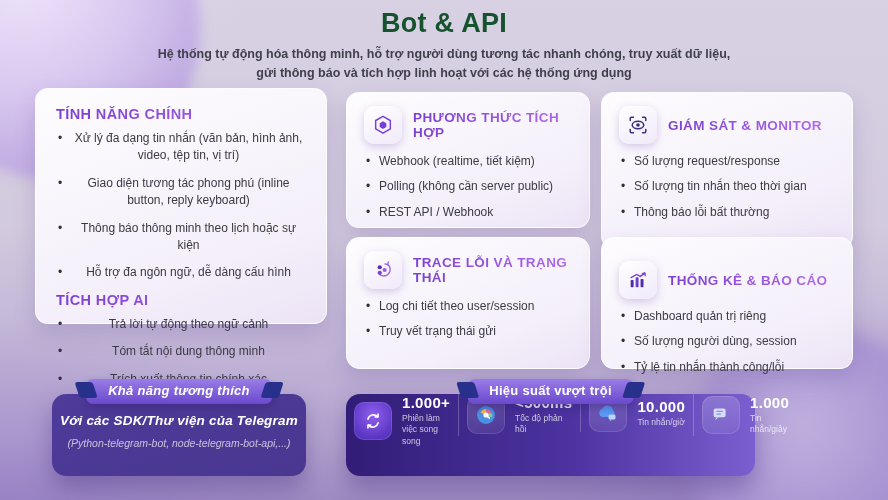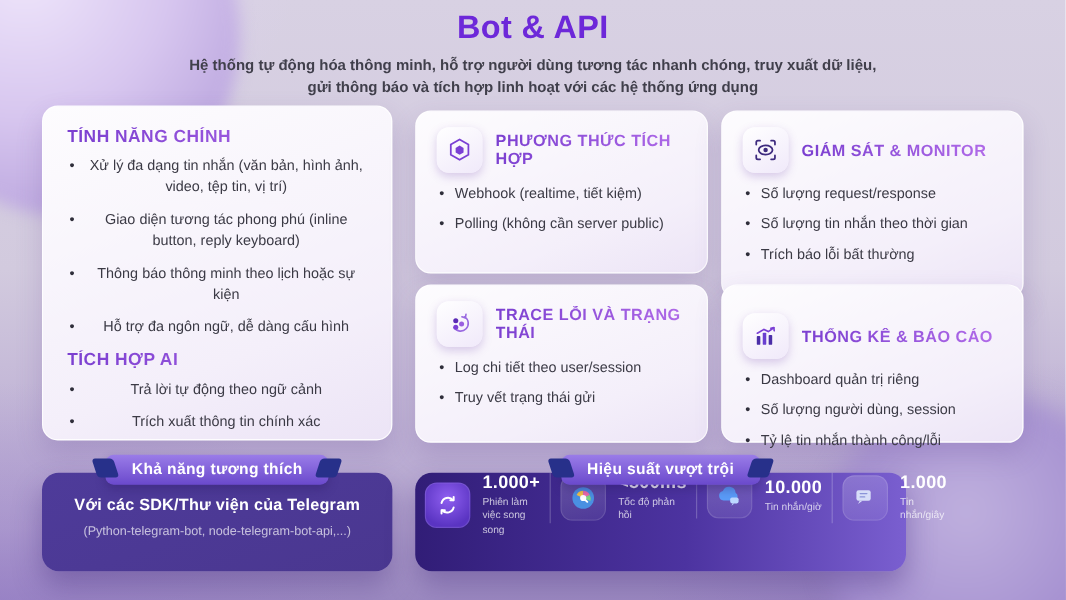--- a/index.html
+++ b/index.html
@@ -13,33 +13,33 @@
       radial-gradient(420px 260px at 0% 100%, rgba(148,122,200,.5), rgba(148,122,200,0) 70%),
       linear-gradient(180deg,#d8d1e3 0%, #d2cade 45%, #b4a4d0 88%, #9d8bc2 100%);
   }
   .blob { position:absolute; border-radius:50%; filter:blur(6px); pointer-events:none; }
   .blob.tl { left:-90px; top:-120px; width:290px; height:300px;
     background:radial-gradient(circle at 38% 32%, #efe6fb 0%, #d7c6ef 45%, #b9a4dd 80%, rgba(185,164,221,0) 100%); }
   .blob.br { right:-60px; bottom:-70px; width:260px; height:240px; filter:blur(10px);
     background:radial-gradient(circle at 45% 40%, #bfb0de 0%, #a48fd0 60%, rgba(164,143,208,0) 100%); }
 
   .header { position:absolute; left:0; top:8px; width:100%; text-align:center; }
-  .title { font-size:27px; font-weight:bold; color:#6d28d9; letter-spacing:.3px; }
+  .title { font-size:27px; font-weight:bold; color:#14532d; letter-spacing:.3px; }
   .subtitle { margin-top:6px; font-size:12.5px; line-height:1.55; color:#403f4b;font-weight:bold; }
 
   .card {
     position:absolute; border-radius:13px;
     background:linear-gradient(160deg,#fdfcfe 0%, #f4effa 70%, #ece4f6 100%);
     border:1px solid rgba(255,255,255,.85);
     box-shadow:0 10px 22px rgba(93,63,146,.20);
   }
-  #card-features { left:35px; top:88px; width:292px; height:279px; padding:17px 20px; }
+  #card-features { left:35px; top:88px; width:292px; height:236px; padding:17px 20px; }
   #card-integration { left:346px; top:92px; width:244px; height:136px; padding:13px 17px; }
   #card-monitor { left:601px; top:92px; width:252px; height:157px; padding:13px 17px; }
-  #card-trace { left:346px; top:237px; width:244px; height:132px; padding:13px 17px; }
+  #card-trace { left:346px; top:237px; width:244px; height:132px; padding:13px 17px;border-radius:14px; }
   #card-report { left:601px; top:237px; width:252px; height:132px; padding:23px 17px; }
 
   .sec-title {
     font-size:14.5px; font-weight:bold; letter-spacing:.4px; color:#8a46d6;
     background:linear-gradient(90deg,#7b3fd0,#b06ae8);
     -webkit-background-clip:text; background-clip:text; -webkit-text-fill-color:transparent;
   }
   .card-head { display:flex; align-items:center; gap:11px; margin-bottom:9px; }
   .card-head .sec-title { font-size:13.5px; }
   .icon-tile {
@@ -65,22 +65,22 @@
     color:#fff; font-size:13px; font-weight:bold; letter-spacing:.3px;
   }
   .ribbon::before, .ribbon::after {
     content:""; position:absolute; top:3px; width:18px; height:16px; z-index:-1;
     background:#27308a; border-radius:3px;
   }
   .ribbon::before { left:-9px; transform:skewX(18deg); }
   .ribbon::after { right:-9px; transform:skewX(-18deg); }
 
   .dark-card { position:absolute; border-radius:14px; box-shadow:0 12px 24px rgba(55,30,115,.35); }
-  #compat { left:35px; top:394px; width:292px; height:82px; text-align:center;
-    background:linear-gradient(160deg,#4e3b9a 0%, #4a3790 100%); }
+  #compat { left:52px; top:394px; width:254px; height:82px; text-align:center;
+    background:linear-gradient(160deg,#4e3b9a 0%, #4a3790 100%);font-style:italic; }
   #compat .c-title { margin-top:19px; font-size:13.5px; font-weight:bold; color:#ffffff; letter-spacing:.2px; }
   #compat .c-sub { margin-top:9px; font-size:10.5px; color:rgba(255,255,255,.68); }
 
   #perf { left:346px; top:394px; width:409px; height:82px;
     background:linear-gradient(90deg,#311d77 0%, #4c33a0 55%, #7a5fd0 100%); }
   .stats { display:flex; height:100%; align-items:flex-start; padding:0 0; }
   .stat { flex:1; display:flex; align-items:center; gap:10px; padding:0 8px; }
   .stat + .stat { border-left:1px solid rgba(255,255,255,.22); }
   .stat-tile {
     width:38px; height:38px; flex:0 0 38px; border-radius:10px;
@@ -110,55 +110,57 @@
   <div class="sec-title">TÍNH NĂNG CHÍNH</div>
   <ul class="bullets">
     <li>Xử lý đa dạng tin nhắn (văn bản, hình ảnh, video, tệp tin, vị trí)</li>
     <li>Giao diện tương tác phong phú (inline button, reply keyboard)</li>
     <li>Thông báo thông minh theo lịch hoặc sự kiện</li>
     <li>Hỗ trợ đa ngôn ngữ, dễ dàng cấu hình</li>
   </ul>
   <div class="sec-title ai-title">TÍCH HỢP AI</div>
   <ul class="bullets">
     <li>Trả lời tự động theo ngữ cảnh</li>
+    <li>Tóm tắt nội dung thông minh</li>
     <li>Trích xuất thông tin chính xác</li>
   </ul>
 </div>
 
 <div class="card" id="card-integration">
   <div class="card-head">
     <span class="icon-tile">
       <svg width="22" height="22" viewBox="0 0 24 24">
         <path d="M12 2.5l8 4.6v9.2l-8 4.6-8-4.6V7.1z" fill="none" stroke="#7a3fd4" stroke-width="1.6"></path>
         <path d="M12 8l3.6 2.1v4.1L12 16.3l-3.6-2.1v-4.1z" fill="#7a3fd4"></path>
       </svg>
     </span>
     <span class="sec-title">PHƯƠNG THỨC TÍCH HỢP</span>
   </div>
   <ul class="bullets">
     <li>Webhook (realtime, tiết kiệm)</li>
     <li>Polling (không cần server public)</li>
+    <li>REST API / Webhook</li>
   </ul>
 </div>
 
 <div class="card" id="card-monitor">
   <div class="card-head">
     <span class="icon-tile">
       <svg width="22" height="22" viewBox="0 0 24 24" fill="none" stroke="#3d2a7e" stroke-width="1.6" stroke-linecap="round">
         <path d="M3.5 7V5A1.5 1.5 0 015 3.5h2M17 3.5h2A1.5 1.5 0 0120.5 5v2M20.5 17v2a1.5 1.5 0 01-1.5 1.5h-2M7 20.5H5A1.5 1.5 0 013.5 19v-2"></path>
         <ellipse cx="12" cy="12" rx="6.3" ry="4.1"></ellipse>
         <circle cx="12" cy="12" r="2" fill="#3d2a7e" stroke="none"></circle>
       </svg>
     </span>
     <span class="sec-title">GIÁM SÁT &amp; MONITOR</span>
   </div>
   <ul class="bullets">
     <li>Số lượng request/response</li>
     <li>Số lượng tin nhắn theo thời gian</li>
-    <li>Trích báo lỗi bất thường</li>
+    <li>Thông báo lỗi bất thường</li>
   </ul>
 </div>
 
 <div class="card" id="card-trace">
   <div class="card-head">
     <span class="icon-tile">
       <svg width="22" height="22" viewBox="0 0 24 24">
         <path d="M16.5 5.5a7 7 0 11-9.5 9.8" fill="none" stroke="#9a6ae0" stroke-width="1.5" stroke-linecap="round"></path>
         <path d="M17.8 3.2l-.6 3.2-3.1-1" fill="none" stroke="#9a6ae0" stroke-width="1.5" stroke-linecap="round" stroke-linejoin="round"></path>
         <circle cx="8.5" cy="9" r="2.3" fill="#5b2ab5"></circle>

